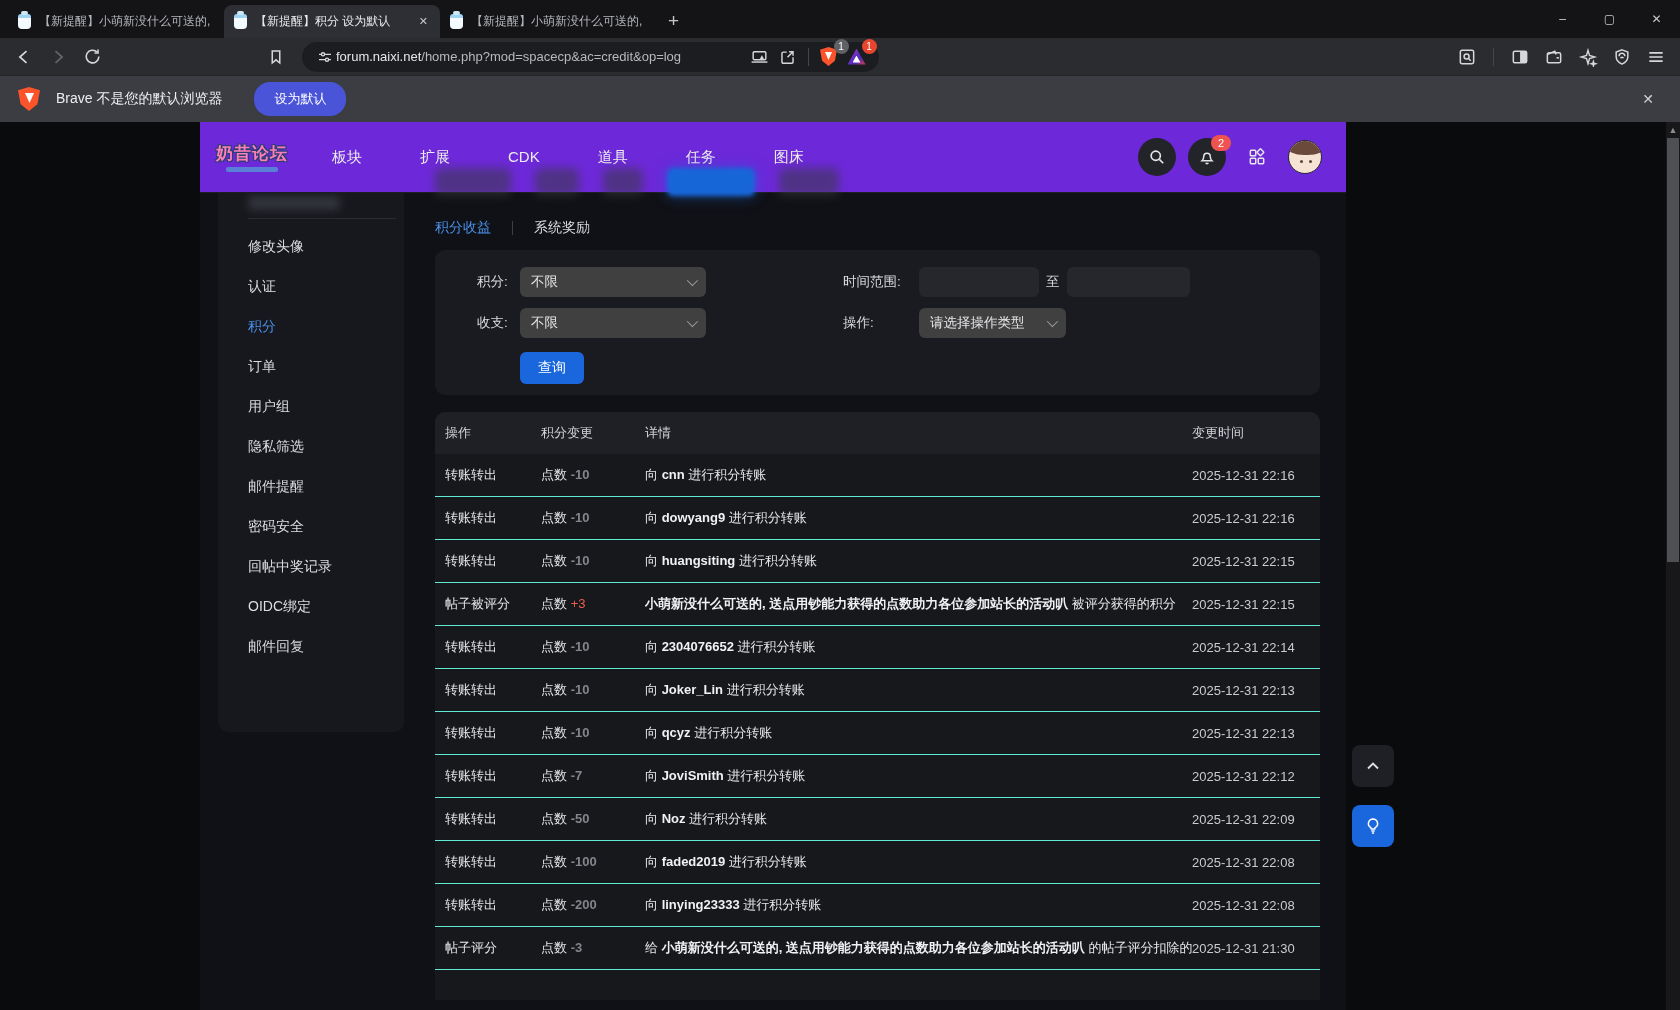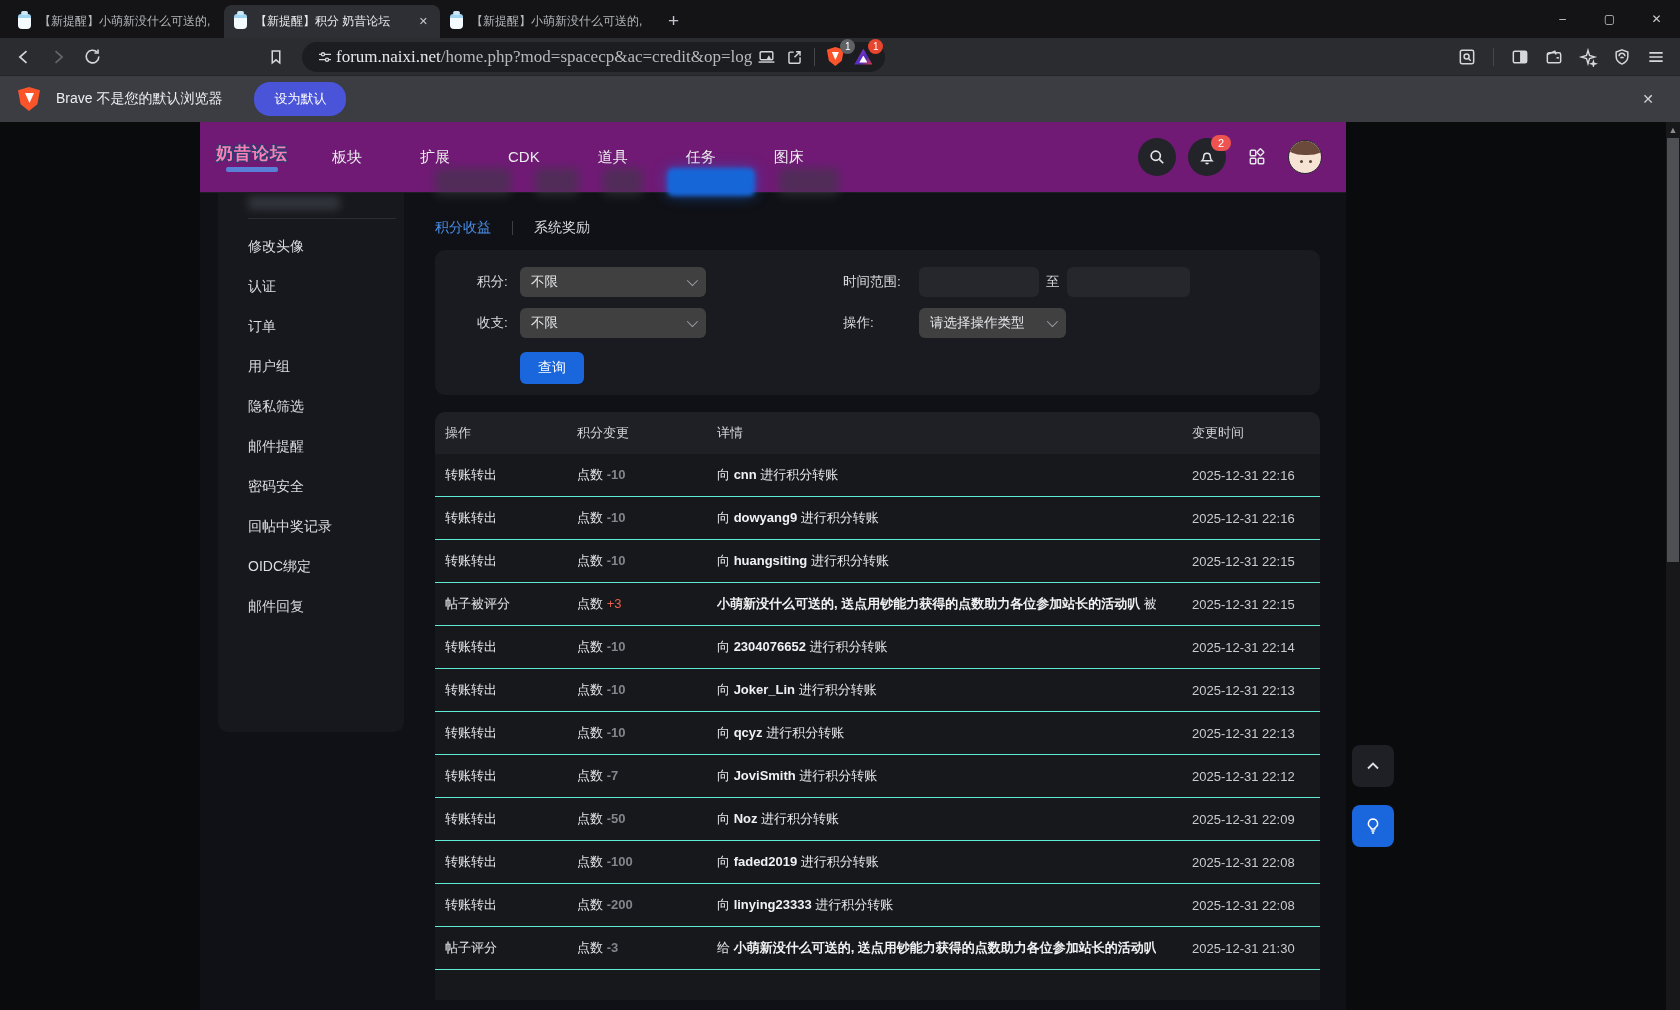--- a/index.html
+++ b/index.html
@@ -22,21 +22,21 @@
   .win-controls { position:absolute; right:0; top:0; height:38px; display:flex; }
   .win-btn { width:47px; height:38px; display:flex; align-items:center; justify-content:center;
     color:#cbccce; font-size:12px; }
 
   
   .toolbar { height:38px; background:#2b2c30; display:flex; align-items:center; padding:0 10px; gap:6px; border-bottom:1px solid #232427; }
   .tb-icon { width:28px; height:28px; display:flex; align-items:center; justify-content:center; color:#d6d7d9; flex:none; }
   .tb-icon.disabled { color:#64666a; }
   .url-pill { height:30px; flex:1; max-width:1015px; background:#1c1d21; border-radius:16px;
     display:flex; align-items:center; padding:0 8px 0 12px; margin:0 6px; }
-  .url-text { flex:1; font-size:17px; color:#e6e7e9; white-space:nowrap; overflow:hidden;font-family:Liberation Serif, serif; }
+  .url-text { flex:1; font-size:13px; color:#e6e7e9; white-space:nowrap; overflow:hidden; }
   .url-text .path { color:#b7b9bc; }
   .pill-div { width:1px; height:18px; background:#44464b; margin:0 6px; }
   .badged { position:relative; }
   .mini-badge { position:absolute; top:-4px; right:-6px; min-width:15px; height:15px; border-radius:8px;
     background:#5f6165; color:#fff; font-size:10px; display:flex; align-items:center; justify-content:center; padding:0 3px; }
   .mini-badge.orange { background:#e8452e; }
   .lion-shield { width:17px; height:19px; background:#fb542b;
     clip-path:polygon(50% 0,100% 14%,88% 72%,50% 100%,12% 72%,0 14%); position:relative; }
   .lion-shield::after { content:""; position:absolute; left:5px; top:5px; width:7px; height:8px;
     background:#fff; clip-path:polygon(0 0,100% 0,50% 100%); }
@@ -54,21 +54,21 @@
     background:#fff; clip-path:polygon(0 0,100% 0,50% 100%); }
   .infobar-text { color:#ecedee; font-size:14px; }
   .infobar-btn { background:#4a54d8; color:#fff; font-size:13px; border:none; border-radius:16px;
     padding:8px 20px; margin-left:16px; }
   .infobar-close { margin-left:auto; color:#cfd0d3; font-size:14px; padding:4px 8px; }
 
   
   .page { position:relative; height:888px; background:#0a0b0d; overflow:hidden; }
   .content-col { position:absolute; left:200px; top:0; width:1146px; height:100%; background:#101116; }
 
-  .forum-header { position:absolute; left:0; top:0; width:100%; height:70px; background:#701a75;
+  .forum-header { position:absolute; left:0; top:0; width:100%; height:70px; background:#6d28d9;
     display:flex; align-items:center; padding:0 24px 0 16px; z-index:5; box-shadow:0 1px 0 #1d1e23; }
   .logo { display:flex; flex-direction:column; align-items:center; margin-right:44px; }
   .logo-text { font-size:17px; font-weight:800; color:#ff7db8; letter-spacing:1px;
     text-shadow:1px 1px 0 #27406f,-1px 1px 0 #27406f,1px -1px 0 #27406f,-1px -1px 0 #27406f; }
   .logo-bar { width:52px; height:5px; background:#5a7fd6; border-radius:2px; margin-top:2px; }
   .nav { display:flex; gap:58px; }
   .nav-item { color:#eceded; font-size:15px; cursor:pointer; }
   .header-right { margin-left:auto; display:flex; align-items:center; gap:12px; }
   .round-icon { width:38px; height:38px; border-radius:50%; background:#22242a; display:flex;
     align-items:center; justify-content:center; color:#e4e5e8; position:relative; }
@@ -114,21 +114,21 @@
   .f-right { position:absolute; left:366px; display:flex; align-items:center; }
   .f-right .f-label { width:70px; }
   .t-input { width:120px; height:30px; background:#25272d; border-radius:6px; border:none; }
   .to-label { color:#d8d9db; font-size:13.5px; margin:0 7px; }
   .op-select { width:147px; }
   .btn-query { margin-left:43px; margin-top:3px; width:64px; height:32px; background:#1a66dd; color:#fff;
     border:none; border-radius:6px; font-size:14px; }
 
   
   .table-panel { margin-top:17px; background:#17181c; border-radius:10px 10px 0 0; overflow:hidden; padding-bottom:30px; }
-  .t-head, .t-row { display:grid; grid-template-columns:96px 104px 1fr 118px; align-items:center; padding:0 10px;gap:36px; }
+  .t-head, .t-row { display:grid; grid-template-columns:96px 104px 1fr 118px; align-items:center; padding:0 10px; }
   .t-head { height:42px; background:#1e2026; color:#d2d4d8; font-size:13px; }
   .t-row { height:43px; border-bottom:1px solid #5eead4; color:#e4e5e8; font-size:13px; }
   .c-change .neg { color:#82858b;font-weight:bold; }
   .c-change .pos { color:#e8604c; }
   .c-detail { white-space:nowrap; overflow:hidden; }
   .c-detail strong { font-weight:bold; color:#f0f1f3; }
   .c-time { color:#c9cbce; }
 
   
   .fab { position:absolute; left:1352px; width:42px; height:42px; border-radius:8px; display:flex;
@@ -143,21 +143,21 @@
 <body>
 
 <div class="tabbar">
   <div style="display:flex;">
       <div class="tab">
         <span class="favicon"></span>
         <span class="tab-title">【新提醒】小萌新没什么可送的, 送点</span>
       </div>
       <div class="tab active">
         <span class="favicon"></span>
-        <span class="tab-title">【新提醒】积分 奶昔论坛</span>
+        <span class="tab-title">【新提醒】积分 设为默认</span>
         <span class="tab-close">✕</span>
       </div>
       <div class="tab">
         <span class="favicon"></span>
         <span class="tab-title">【新提醒】小萌新没什么可送的, 送点</span>
       </div>
     </div>
   <div class="new-tab">+</div>
   <div class="win-controls">
     <span class="win-btn">–</span>
@@ -321,20 +321,21 @@
         <div class="ctab active" style="width: 88px;"></div>
         <div class="ctab" style="width: 60px;"></div>
       </div>
 
     <div class="sidebar">
       <div class="sb-blur"></div>
       <div class="sb-divider"></div>
       <div class="sidebar-list">
           <div class="sb-item">修改头像</div>
           <div class="sb-item">认证</div>
+          <div class="sb-item active">积分</div>
           <div class="sb-item">订单</div>
           <div class="sb-item">用户组</div>
           <div class="sb-item">隐私筛选</div>
           <div class="sb-item">邮件提醒</div>
           <div class="sb-item">密码安全</div>
           <div class="sb-item">回帖中奖记录</div>
           <div class="sb-item">OIDC绑定</div>
           <div class="sb-item">邮件回复</div>
         </div>
     </div>

